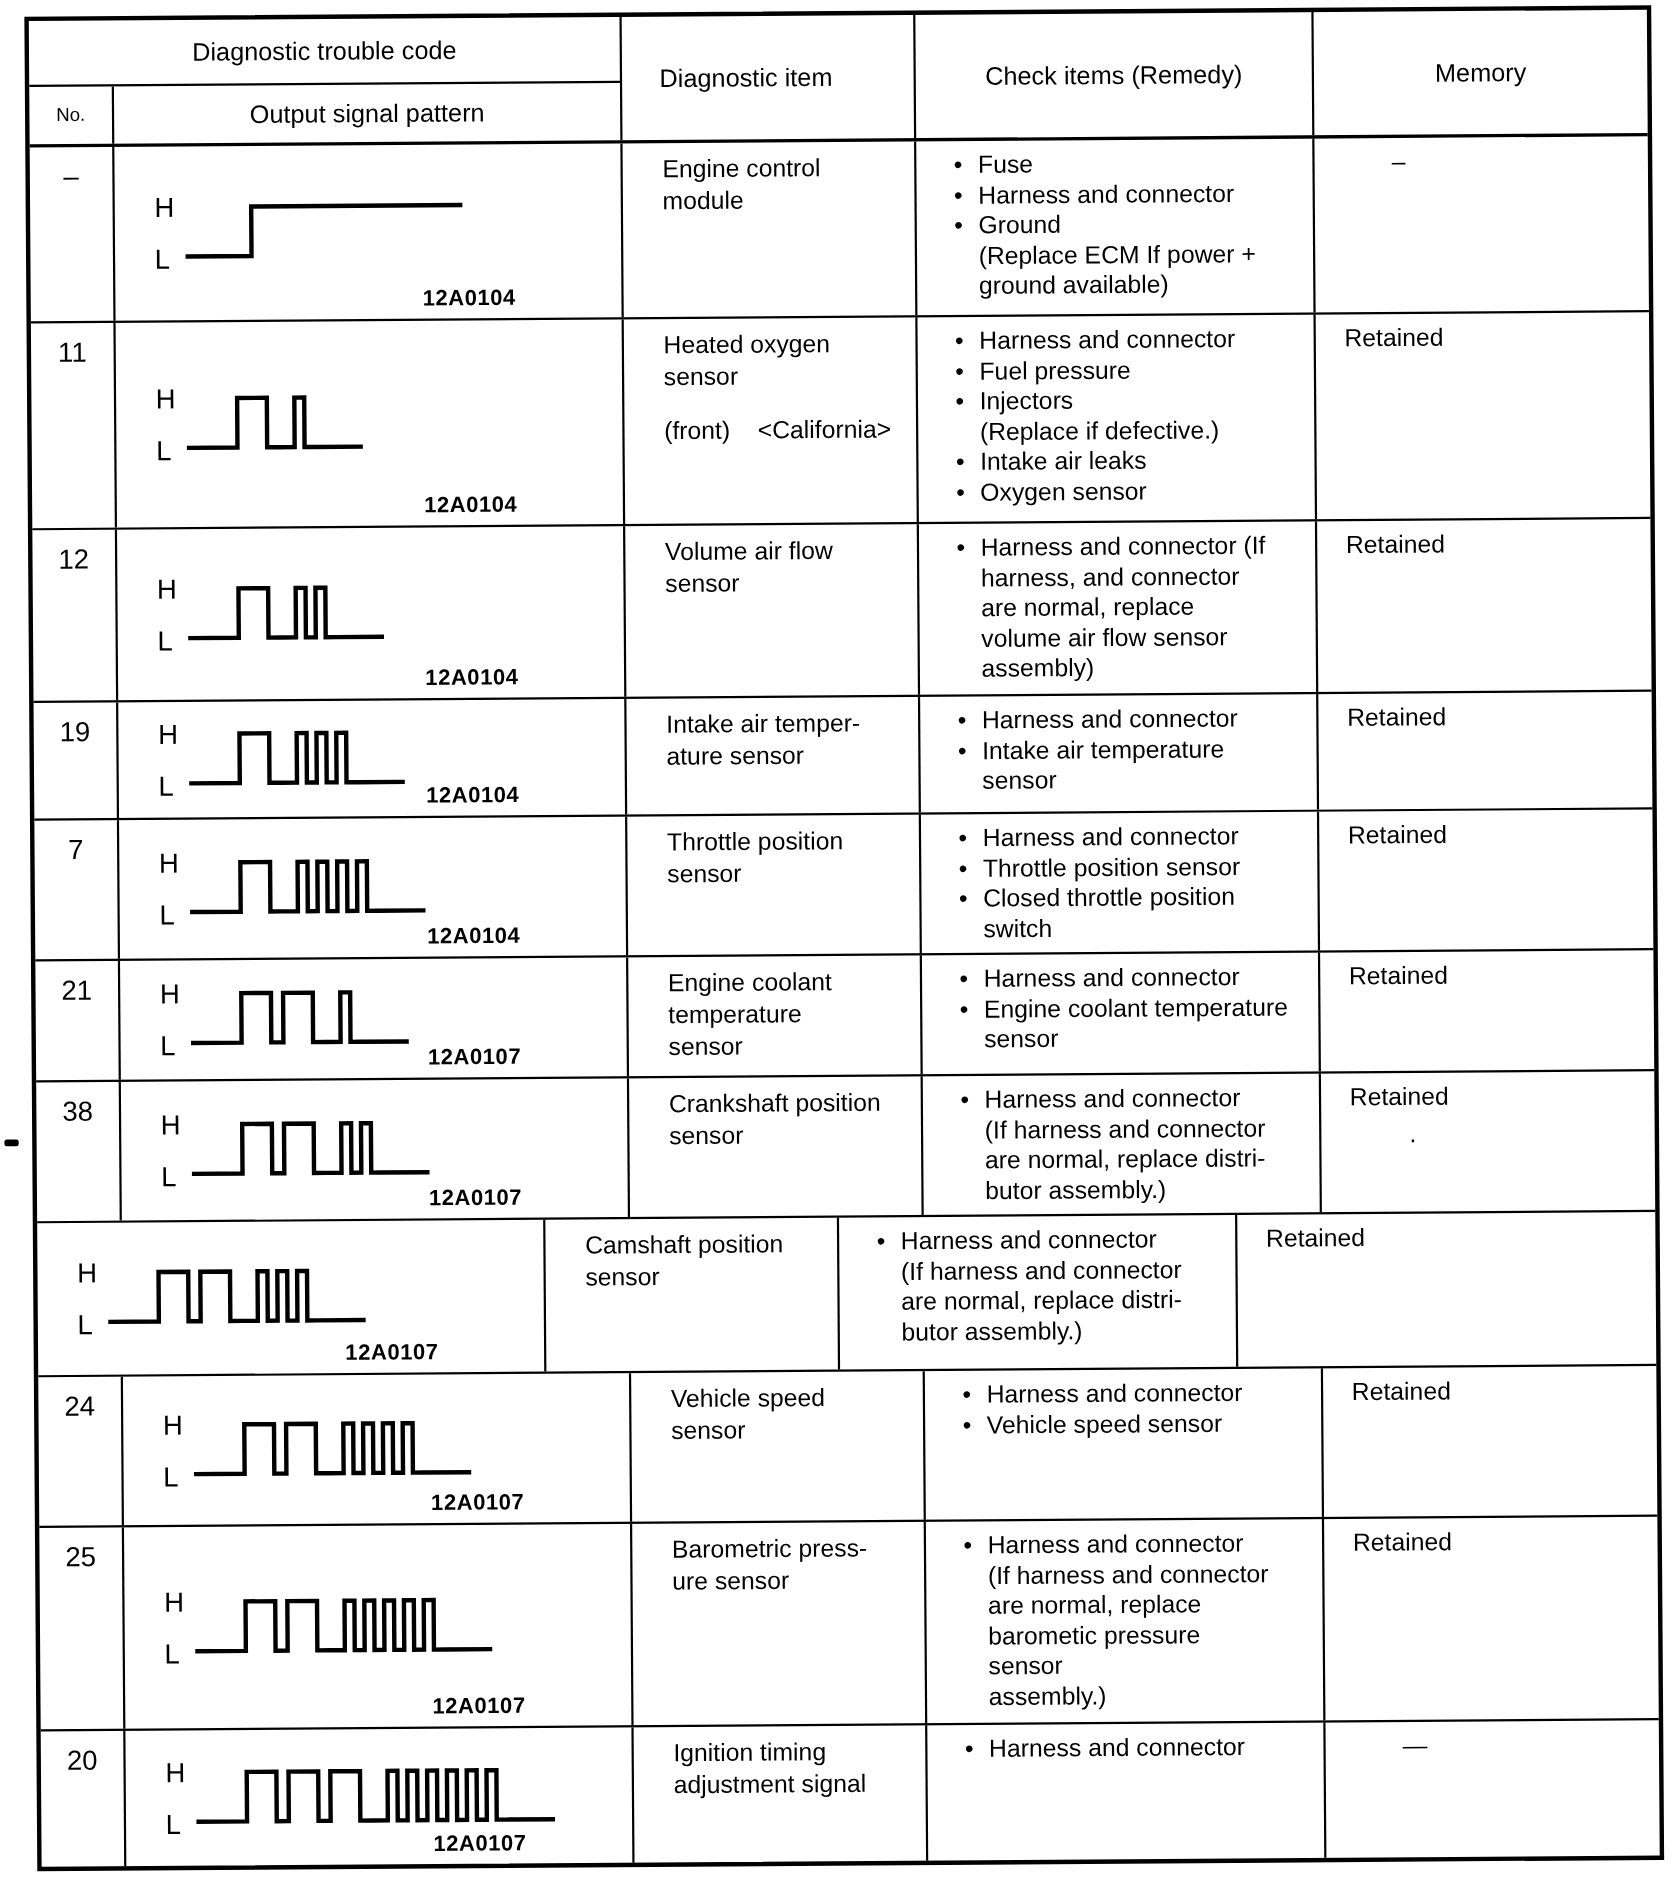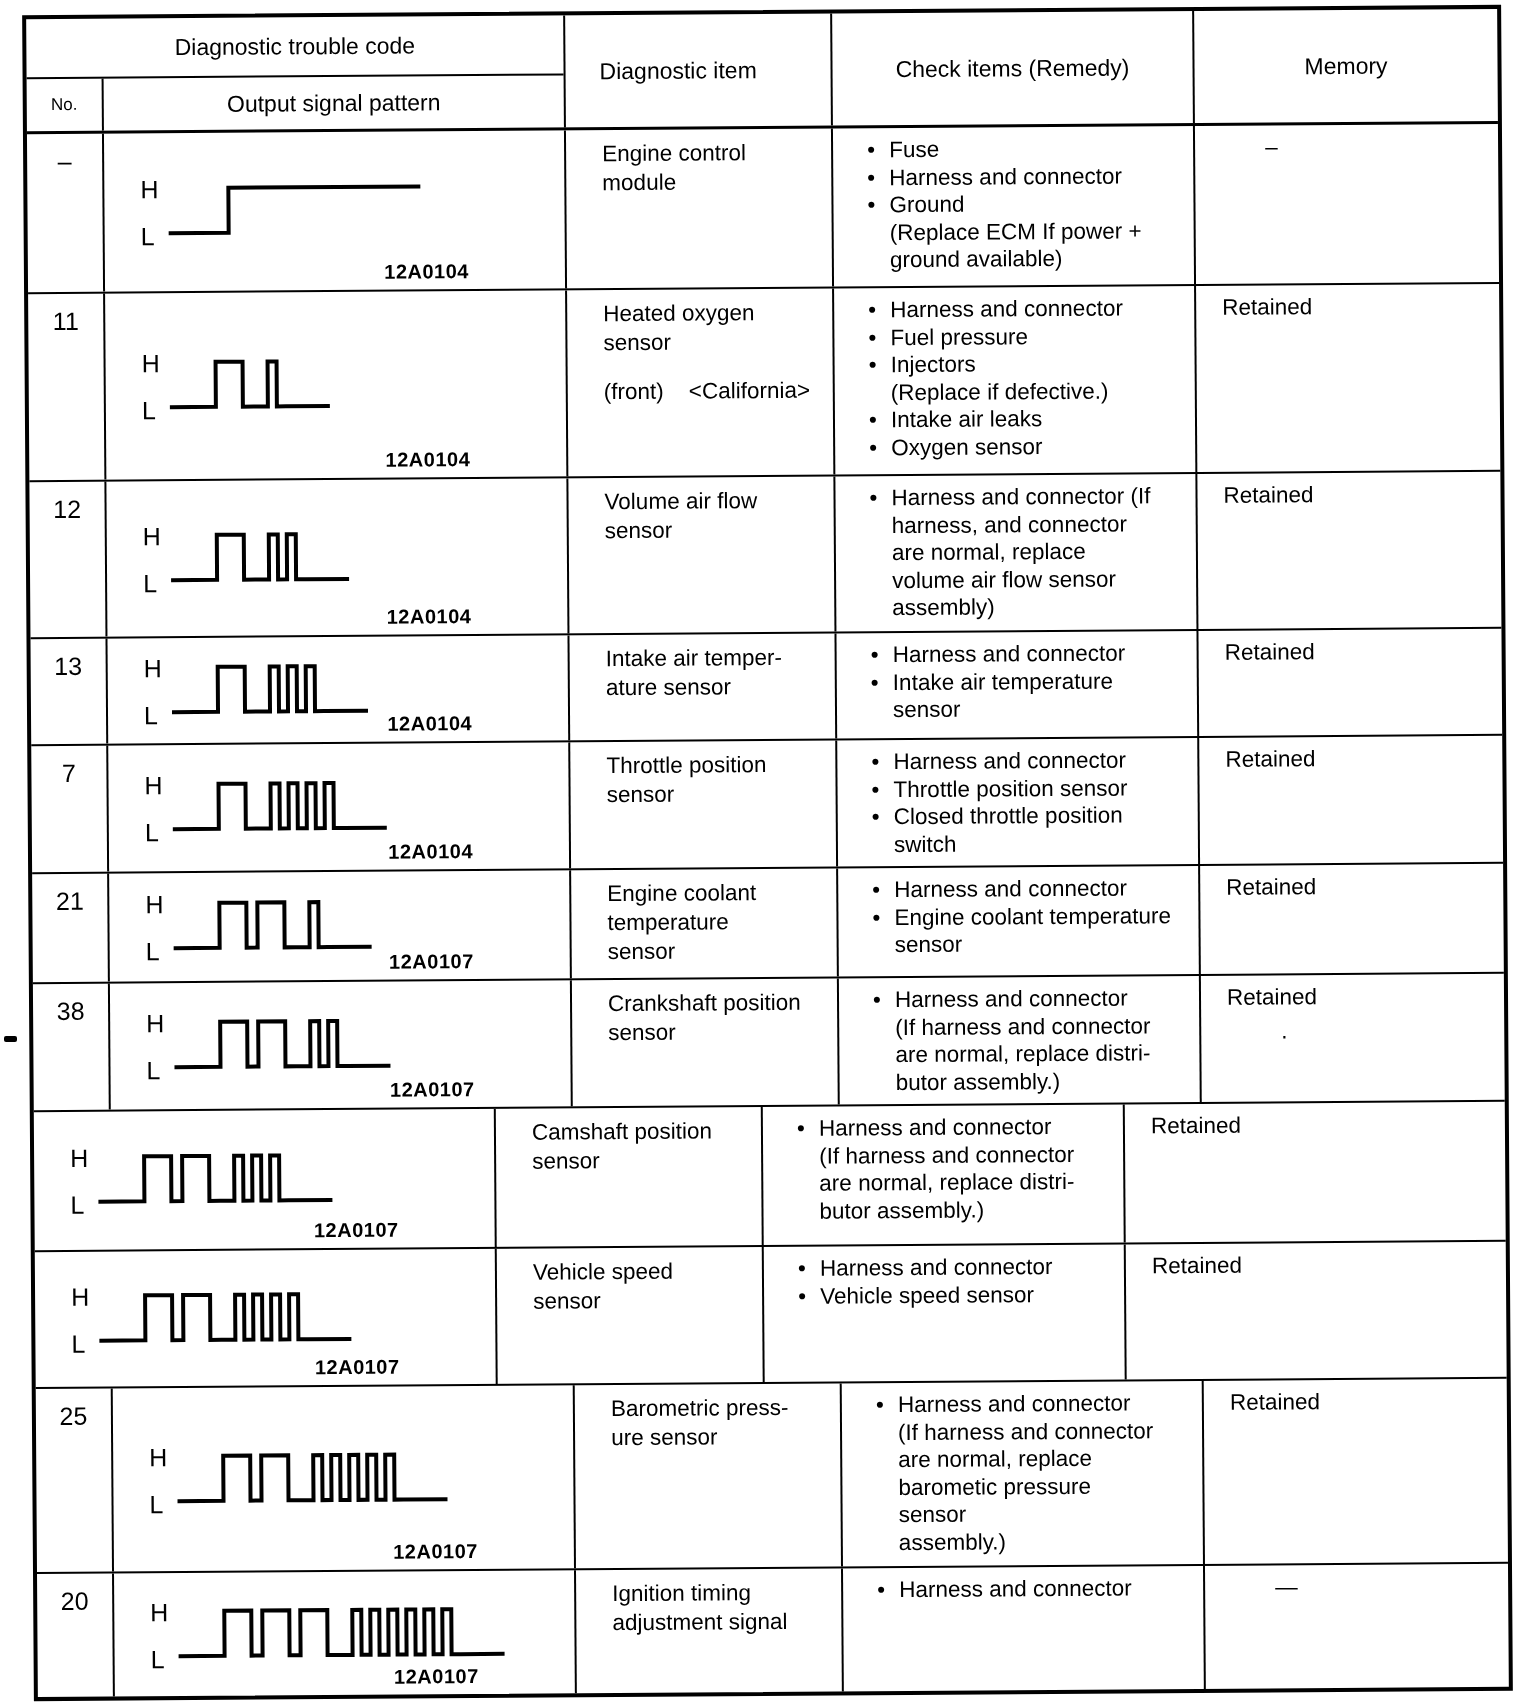--- a/index.html
+++ b/index.html
@@ -197,21 +197,21 @@
           <div class="chk">
             <span class="blt"></span>
             <span class="ct">assembly)</span>
           </div>
         </div>
     <div class="cell c-mem">
           <div class="mem-val">Retained</div>
         </div>
   </div>
       <div class="row" style="height: 107px;">
-    <div class="cell c-no">13</div>
+    <div class="cell c-no">19</div>
     <div class="cell c-sig">
       <div class="wave">
         <div class="hl">
           <span class="hlab">H</span>
           <span class="llab">L</span>
         </div>
         <svg xmlns="http://www.w3.org/2000/svg" width="206" height="74" viewBox="0 0 206 74">
               <polyline points="4,58 50,58 50,13 77,13 77,58 88,58 102,58 102,13 111,13 111,58 120,58 120,13 129,13 129,58 138,58 138,13 147,13 147,58 156,58 200,58" fill="none" stroke="#000" stroke-width="4" stroke-linejoin="miter"></polyline>
             </svg>
       </div>
@@ -390,20 +390,21 @@
           <div class="chk">
             <span class="blt"></span>
             <span class="ct">butor assembly.)</span>
           </div>
         </div>
     <div class="cell c-mem">
           <div class="mem-val">Retained</div>
         </div>
   </div>
       <div class="row" style="height: 137px;">
+    <div class="cell c-no">24</div>
     <div class="cell c-sig">
       <div class="wave">
         <div class="hl">
           <span class="hlab">H</span>
           <span class="llab">L</span>
         </div>
         <svg xmlns="http://www.w3.org/2000/svg" width="262" height="74" viewBox="0 0 262 74">
               <polyline points="4,58 50,58 50,13 77,13 77,58 88,58 88,13 115,13 115,58 126,58 140,58 140,13 149,13 149,58 158,58 158,13 167,13 167,58 176,58 176,13 185,13 185,58 194,58 194,13 203,13 203,58 212,58 256,58" fill="none" stroke="#000" stroke-width="4" stroke-linejoin="miter"></polyline>
             </svg>
       </div>

